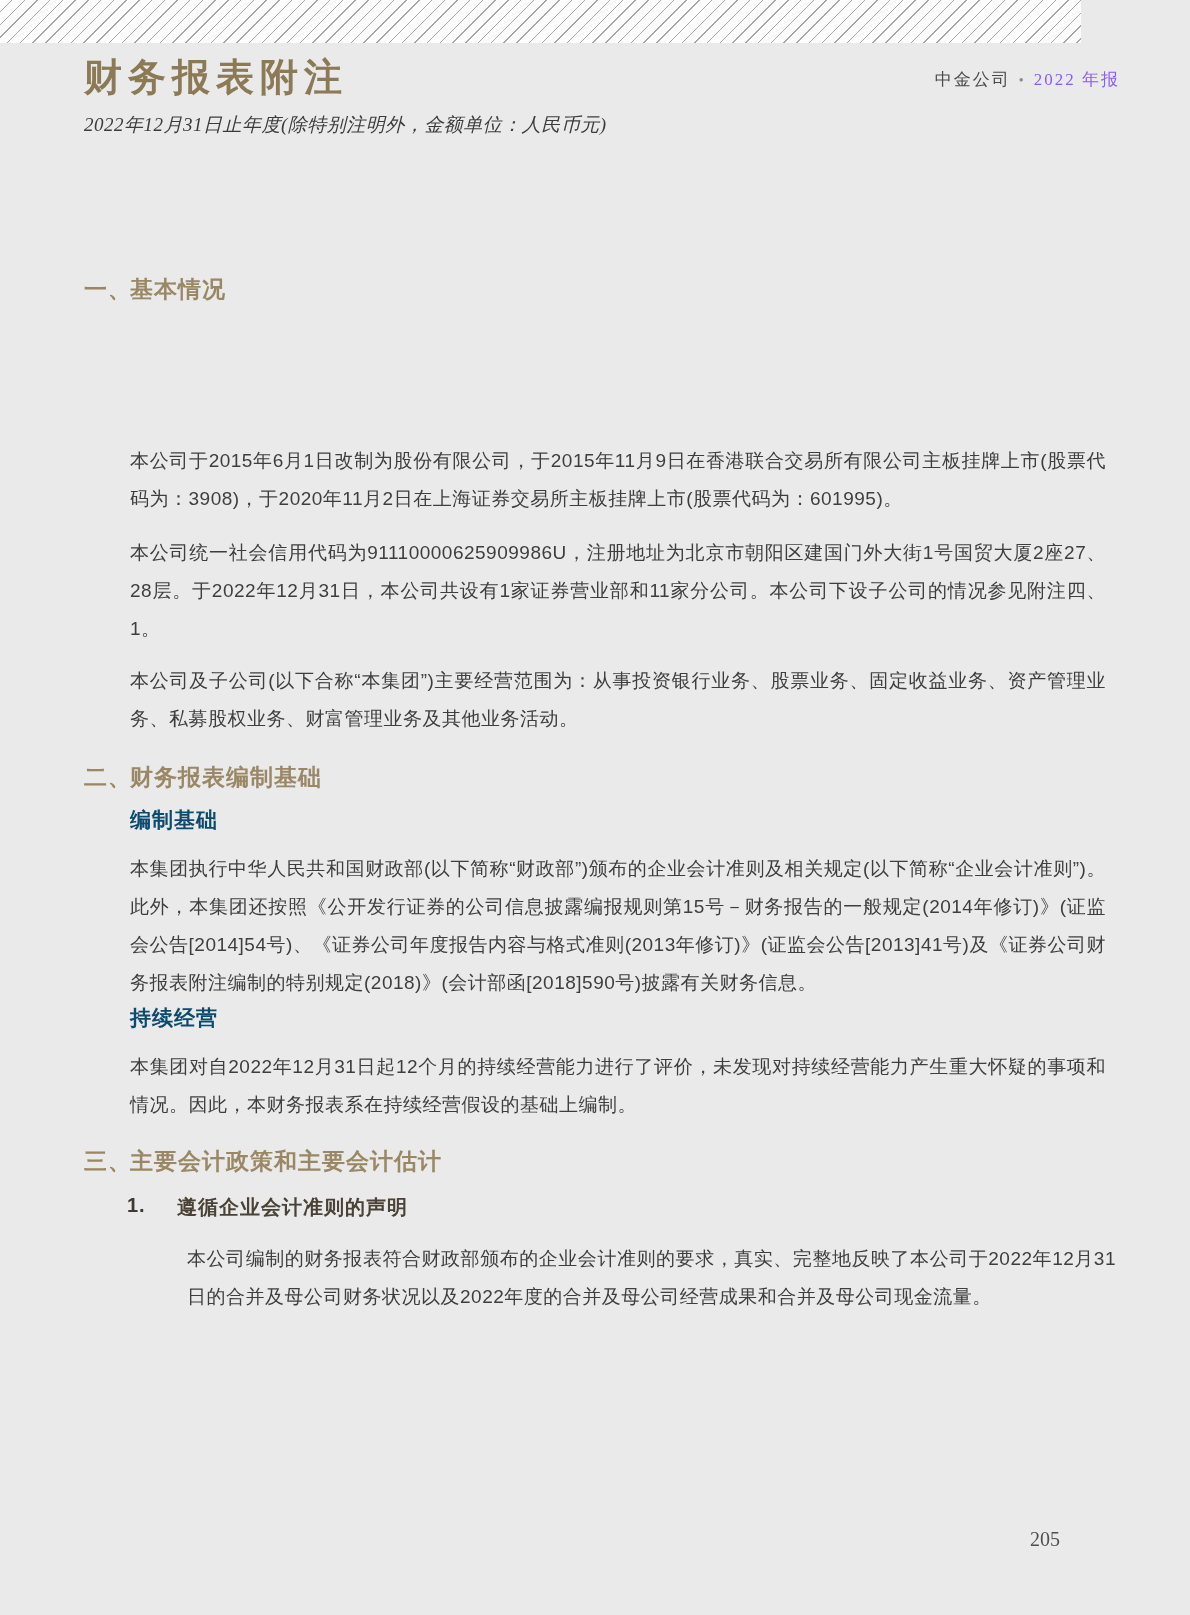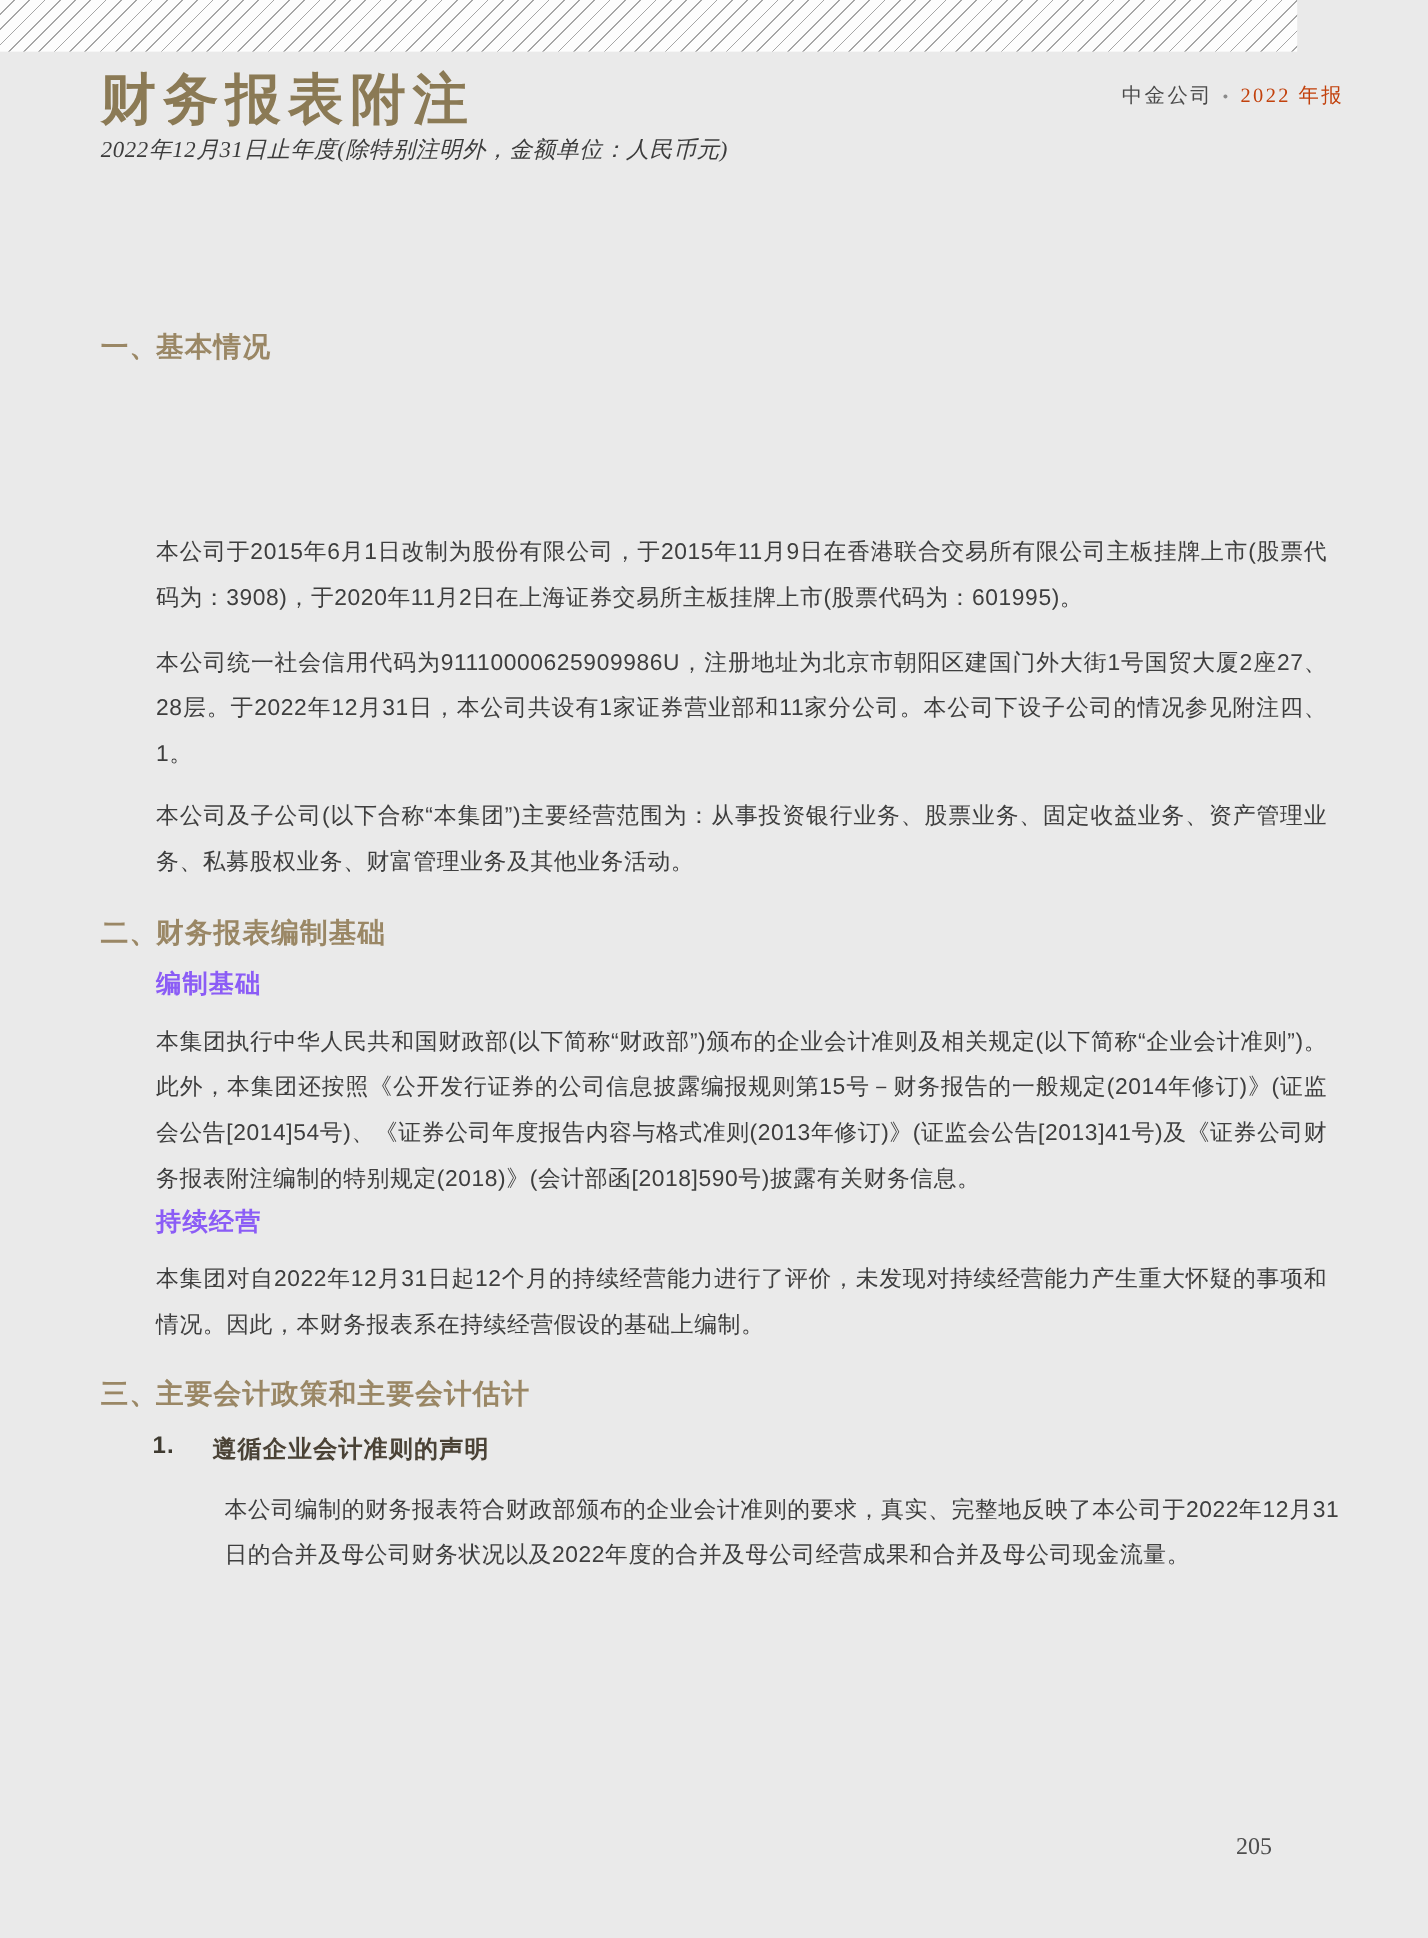--- a/index.html
+++ b/index.html
@@ -22,48 +22,48 @@
   }
 
   
   .header-right{
     position:absolute;top:68px;right:70px;
     font-family:"Liberation Serif",serif;
     font-size:17px;color:#4a4a4a;letter-spacing:2px;
     white-space:nowrap;
   }
   .header-right .dot{color:#8a8a8a;margin:0 8px;font-size:14px;}
-  .header-right .edition{color:#c2410c;margin-top:24px;}
+  .header-right .edition{color:#8b5cf6;margin-top:24px;}
 
   
   .title{
     position:absolute;top:52px;left:84px;margin:0;
     font-family:"Liberation Serif",serif;
-    font-size:46px;font-weight:bold;color:#8b7a55;
+    font-size:38px;font-weight:bold;color:#8b7a55;
     letter-spacing:6px;
   }
   .subtitle{
     position:absolute;top:112px;left:84px;
     font-family:"Liberation Serif",serif;
     font-style:italic;font-size:19px;color:#3c3c3c;
     letter-spacing:0.5px;
   }
 
   
   .sec-h{
     position:absolute;left:84px;
     color:#9a8765;font-size:23px;font-weight:bold;
     display:flex;letter-spacing:1px;
   }
   .sec-h .sec-num{width:46px;flex:0 0 auto;}
 
   
   .sub-h{
     position:absolute;left:130px;
-    color:#8b5cf6;font-size:21px;font-weight:bold;
+    color:#0c4a6e;font-size:21px;font-weight:bold;
     letter-spacing:1px;
   }
 
   
   .item-h{
     position:absolute;left:127px;display:flex;
     color:#4a4236;font-size:20px;font-weight:bold;
     letter-spacing:1px;
   }
   .item-h .item-num{width:50px;flex:0 0 auto;color:#3e3a30;}

